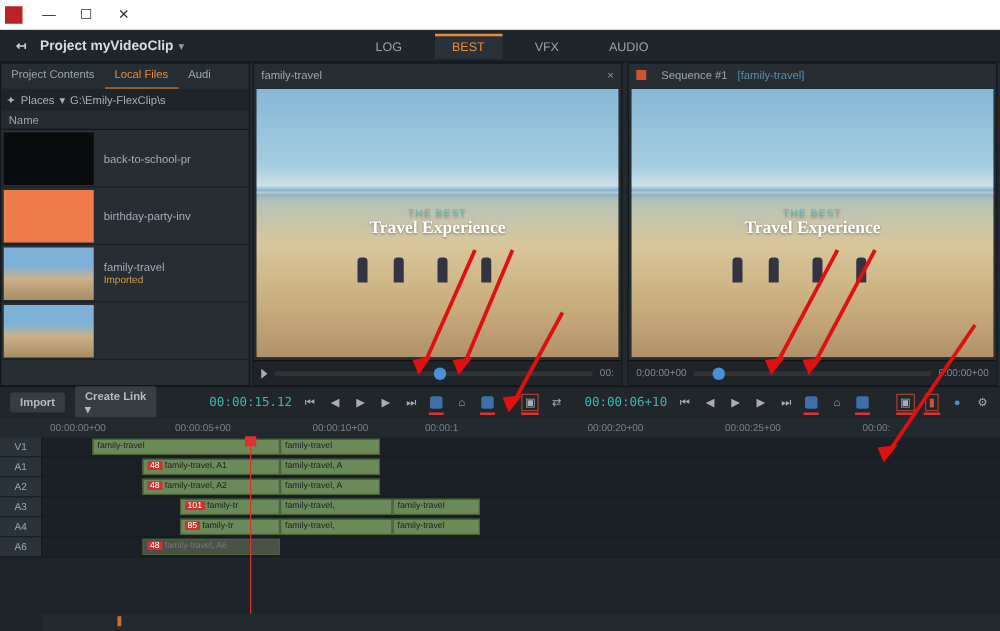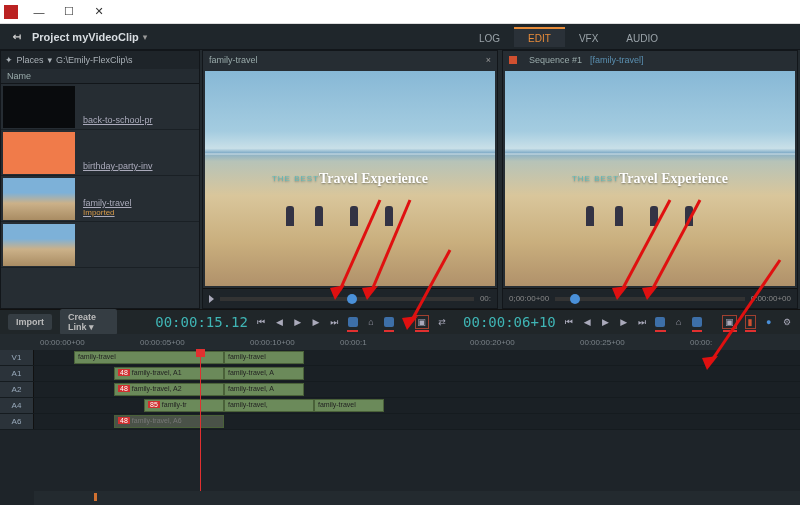--- a/index.html
+++ b/index.html
@@ -6,60 +6,60 @@
   body { background: #fff; width: 800px; height: 505px; overflow: hidden; }
   .titlebar { height: 24px; background: #fff; display: flex; align-items: center; padding: 0 4px; border-bottom: 1px solid #ddd; }
   .titlebar .app-icon { width: 14px; height: 14px; background: #b22; margin-right: 6px; }
   .titlebar .title { font-size: 11px; color: #333; flex: 1; }
   .titlebar .win-btn { width: 30px; height: 22px; display:flex; align-items:center; justify-content:center; font-size:11px; color:#333; }
   .app { width: 800px; height: 481px; background: #232a2f; color: #aab1b7; font-size: 10px; display:flex; flex-direction:column; }
   .topbar { height: 26px; display:flex; align-items:center; padding: 0 8px; background:#1f262b; border-bottom:1px solid #12161a;}
   .topbar .back { width:18px; height:18px; display:flex; align-items:center; justify-content:center; color:#ccc; font-weight:bold; }
   .topbar .proj { font-size:11px; color:#d8dde1; margin-left:6px; font-weight:bold; }
   .topbar .chev { margin-left:4px; font-size:9px; color:#999; }
-  .modes { flex:1; display:flex; justify-content:flex-end; gap:0; }
+  .modes { flex:1; display:flex; justify-content:center; gap:12px; }
   .mode-tab { padding:4px 14px 3px; font-size:10px; color:#9aa3a9; border-top:2px solid transparent; }
   .mode-tab.active { color:#e88c3a; border-top:2px solid #e88c3a; background:#2a3138;}
   .upper { display:flex; height: 260px; border-bottom:1px solid #111; }
   .panel { background:#262d33; border:1px solid #12161a; display:flex; flex-direction:column; }
   .browser { width: 200px; }
   .btabs { display:flex; height:20px; font-size:9px; }
   .btab { padding:3px 8px; color:#9aa; }
   .btab.active { color:#e88c3a; border-bottom:1px solid #e88c3a; }
   .pathrow { display:flex; align-items:center; height:18px; padding:2px 4px; background:#1e2429; font-size:9px; gap:4px;}
   .namehdr { background:#242b31; padding:2px 6px; font-size:9px; color:#9aa; border-bottom:1px solid #12161a;}
   .clips { flex:1; overflow:hidden; display:flex; flex-direction:column;}
   .clip-row { display:flex; height:46px; border-bottom:1px solid #1a2025;}
   .thumb { width:72px; height:42px; margin:2px; background:#151a1e; background-size:cover;}
   .thumb.black {background:#090b0d;}
   .thumb.orange{background:#f07b4a;}
   .thumb.beach{background:linear-gradient(180deg,#7db1d8 35%,#cbb189 60%,#a98c63);}
-  .clip-info{flex:1; padding:4px 6px; font-size:9px; color:#aab; display:flex; flex-direction:column; justify-content:flex-end;text-decoration:underline;}
+  .clip-info{flex:1; padding:4px 6px; font-size:9px; color:#aab; display:flex; flex-direction:column; justify-content:center;}
   .clip-info .imp{color:#d89b4a; font-size:8px;}
   .viewer { flex:1; margin:0 2px; }
   .vtabs { display:flex; height:18px; align-items:center; padding:0 6px; font-size:9px; gap:8px;}
   .vtab { color:#9aa; }
   .vtabs .x { margin-left:auto; color:#999; cursor:pointer; }
   .seq-dot { width:8px; height:8px; background:#d05030; display:inline-block; margin-right:4px;}
   .seq-link { color:#5a8fb0; }
   .screen { flex:1; margin:2px; background:#000; position:relative; overflow:hidden;}
   .beach-bg { position:absolute; inset:0; background:linear-gradient(180deg,#87b8d6 0%,#a4cce0 28%,#c9e0e8 36%,#84aec9 38%,#b6c3b8 42%,#d9c69b 58%,#c9ae7d 80%,#b0916a 100%);}
   .horizon{position:absolute; top:38%; left:0; right:0; height:2px; background:rgba(255,255,255,.3);}
-  .overlay-text{position:absolute; inset:0; display:flex; flex-direction:row; align-items:center; justify-content:center; color:#fff; text-shadow:0 1px 2px rgba(0,0,0,.4);}
+  .overlay-text{position:absolute; inset:0; display:flex; flex-direction:column; align-items:center; justify-content:center; color:#fff; text-shadow:0 1px 2px rgba(0,0,0,.4);}
   .overlay-text .sub{font-size:8px; color:#5fb8b8; letter-spacing:1px;}
   .overlay-text .main{font-size:14px; font-weight:bold; font-family:Georgia,serif;}
   .person{position:absolute; bottom:28%; width:8px; height:20px; background:#334; border-radius:3px 3px 0 0;}
   .scrub { height:20px; display:flex; align-items:center; padding:0 6px; gap:6px; background:#1e2429; border-top:1px solid #111;}
   .scrub .play{width:0;height:0;border-left:5px solid #aab;border-top:4px solid transparent;border-bottom:4px solid transparent;}
   .scrub .tc{font-size:8px; color:#888;}
   .scrub .bar{flex:1; height:4px; background:#333; position:relative;}
   .scrub .knob{position:absolute; top:-3px; width:10px; height:10px; border-radius:50%; background:#4a90d9;}
   .toolbar-row { height:24px; display:flex; align-items:center; padding:0 8px; gap:8px; background:#202629;}
   .btn{padding:3px 8px; background:#353d43; color:#bbb; font-size:9px; border-radius:2px;font-weight:bold;}
-  .tc-cyan{color:#3fb5b5; font-size:14px; font-family:monospace;}
+  .tc-cyan{color:#3fb5b5; font-size:10px; font-family:monospace;}
   .tbtn{width:14px; height:14px; display:flex; align-items:center; justify-content:center; color:#aab; font-size:9px;}
   .mark-in,.mark-out{position:relative;}
   .red-under{position:absolute; bottom:-3px; left:0; right:0; height:2px; background:#e03030;}
   .cue-blue{width:10px;height:10px;background:#3d6fa8;border-radius:2px;}
   .timeline { flex:1; background:#1e2429; display:flex; flex-direction:column; overflow:hidden;}
   .ruler { height:16px; display:flex; align-items:center; padding-left:40px; font-size:8px; color:#7a8288; background:#232a2f; position:relative;}
   .ruler span{position:absolute;}
   .playhead{position:absolute; top:0; bottom:0; width:1px; background:#e03030; left:200px; z-index:5;}
   .playhead::before{content:''; position:absolute; top:-1px; left:-4px; width:9px; height:8px; background:#e03030;}
   .tracks{flex:1; position:relative;}
@@ -90,30 +90,35 @@
 </div>
 
 <div class="app">
 
   <div class="topbar">
     <div class="back">↤</div>
     <div class="proj">Project myVideoClip</div>
     <div class="chev">▾</div>
     <div class="modes">
       <div class="mode-tab">LOG</div>
-      <div class="mode-tab active">EDIT</div>
+      <div class="mode-tab active">BEST</div>
       <div class="mode-tab">VFX</div>
       <div class="mode-tab">AUDIO</div>
     </div>
     <div style="width:120px"></div>
   </div>
 
   <div class="upper">
 
     <div class="panel browser">
+      <div class="btabs">
+        <div class="btab">Project Contents</div>
+        <div class="btab active">Local Files</div>
+        <div class="btab">Audi</div>
+      </div>
       <div class="pathrow">
         <span>✦</span>
         <span>Places</span>
         <span>▾</span>
         <span style="overflow:hidden;">G:\Emily-FlexClip\s</span>
       </div>
       <div class="namehdr">Name</div>
       <div class="clips">
         <div class="clip-row">
           <div class="thumb black"></div>
@@ -279,20 +284,28 @@
             </div>
           </div>
           <div class="track">
             <div class="track-label">A2</div>
             <div class="track-content">
               <div class="clip" style="left: 80px; width: 110px;"><span class="badge">48</span>family-travel, A2</div>
               <div class="clip" style="left: 190px; width: 80px;">family-travel, A</div>
             </div>
           </div>
           <div class="track">
+            <div class="track-label">A3</div>
+            <div class="track-content">
+              <div class="clip" style="left: 110px; width: 80px;"><span class="badge">101</span>family-tr</div>
+              <div class="clip" style="left: 190px; width: 90px;">family-travel,</div>
+              <div class="clip" style="left: 280px; width: 70px;">family-travel</div>
+            </div>
+          </div>
+          <div class="track">
             <div class="track-label">A4</div>
             <div class="track-content">
               <div class="clip" style="left: 110px; width: 80px;"><span class="badge">85</span>family-tr</div>
               <div class="clip" style="left: 190px; width: 90px;">family-travel,</div>
               <div class="clip" style="left: 280px; width: 70px;">family-travel</div>
             </div>
           </div>
           <div class="track">
             <div class="track-label">A6</div>
             <div class="track-content">

